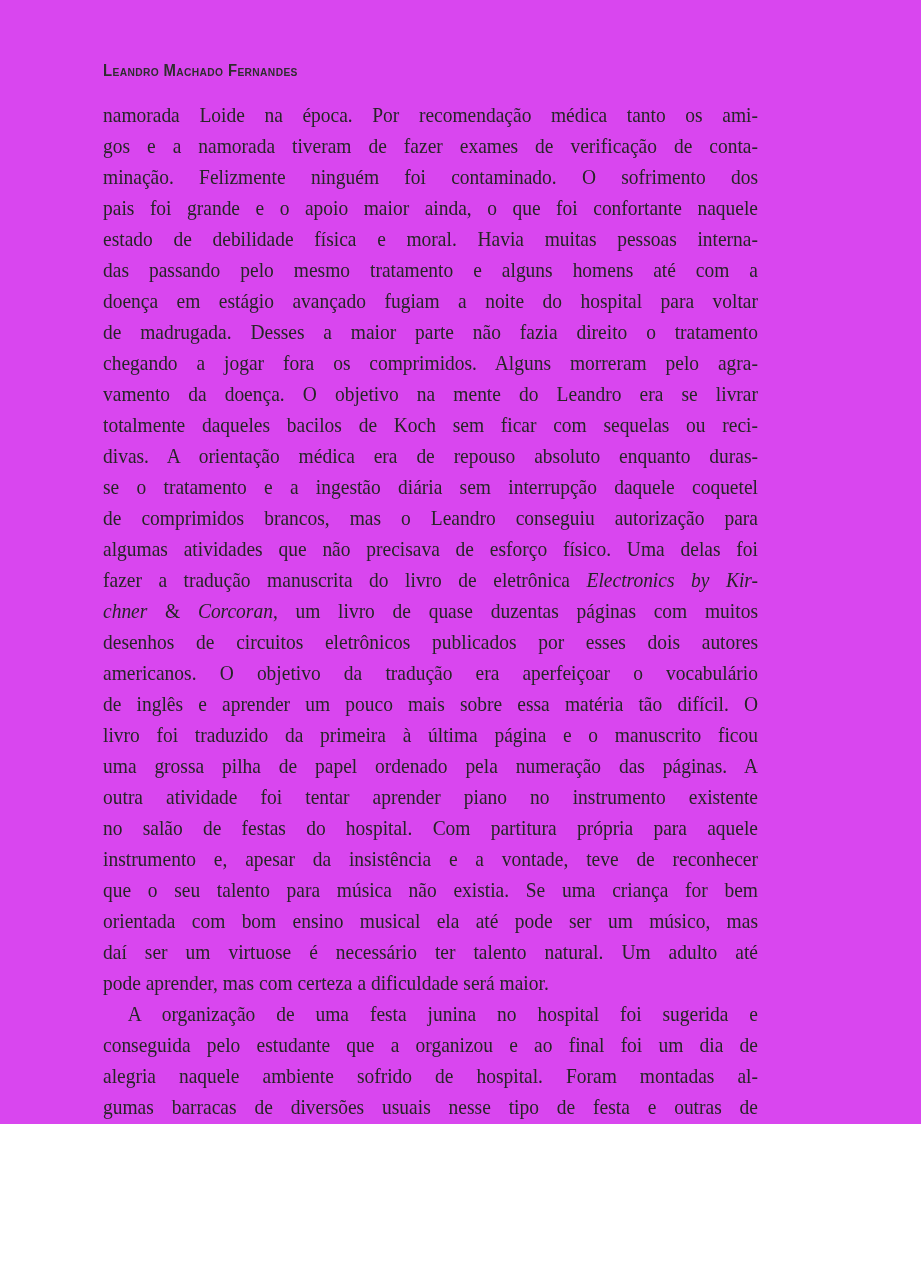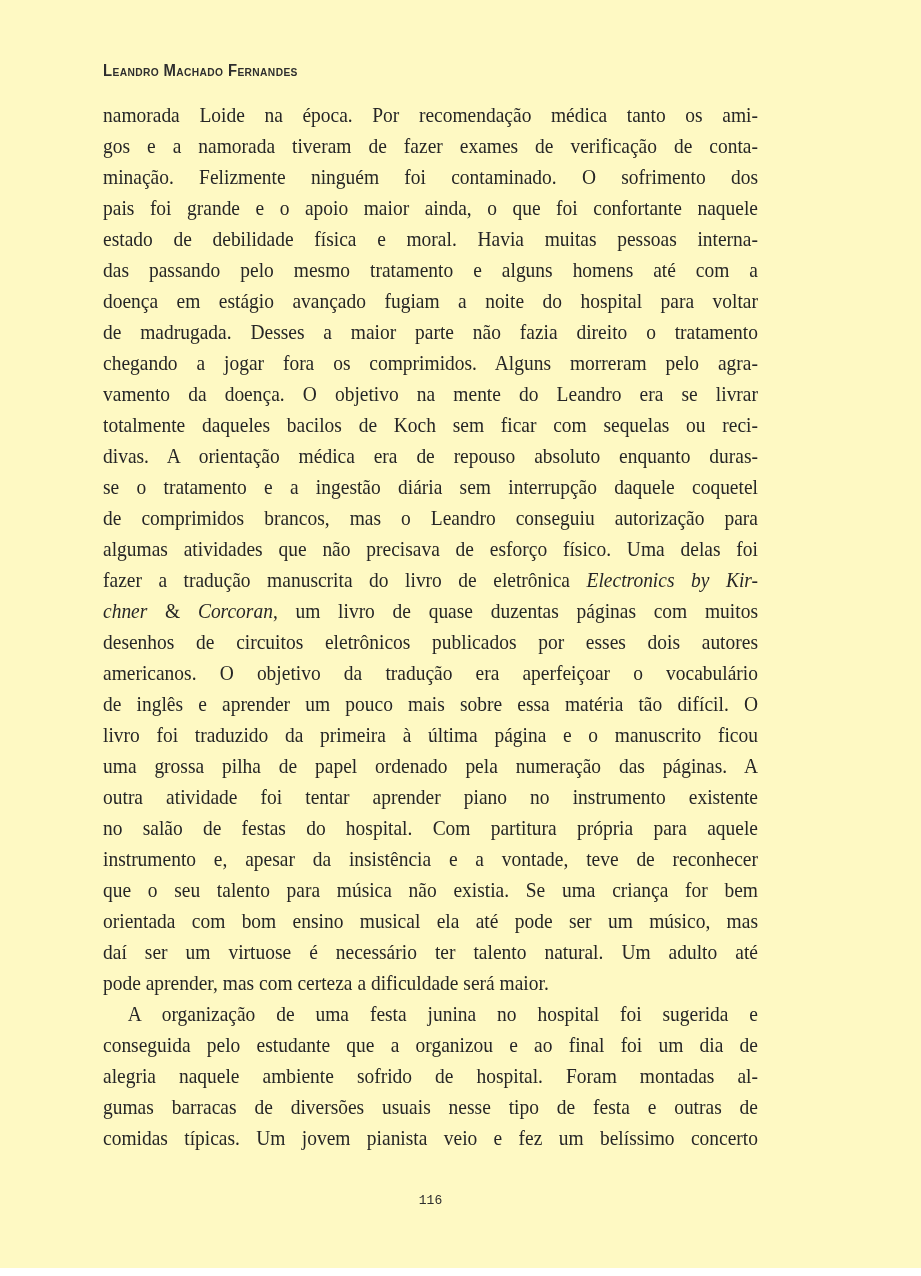--- a/index.html
+++ b/index.html
@@ -3,22 +3,22 @@
 <meta charset="utf-8">
 <style>
   html, body {
     margin: 0;
     padding: 0;
     background: #ffffff;
   }
   .page {
     position: relative;
     width: 921px;
-    height: 1268px;
-    background: #fef9c3;
+    height: 1124px;
+    background: #d946ef;
     overflow: hidden;
     font-family: "Liberation Serif", serif;
     color: #262626;
   }
   .running-header {
     position: absolute;
     left: 103px;
     top: 62px;
     font-family: "Liberation Sans", sans-serif;
     font-variant: small-caps;

